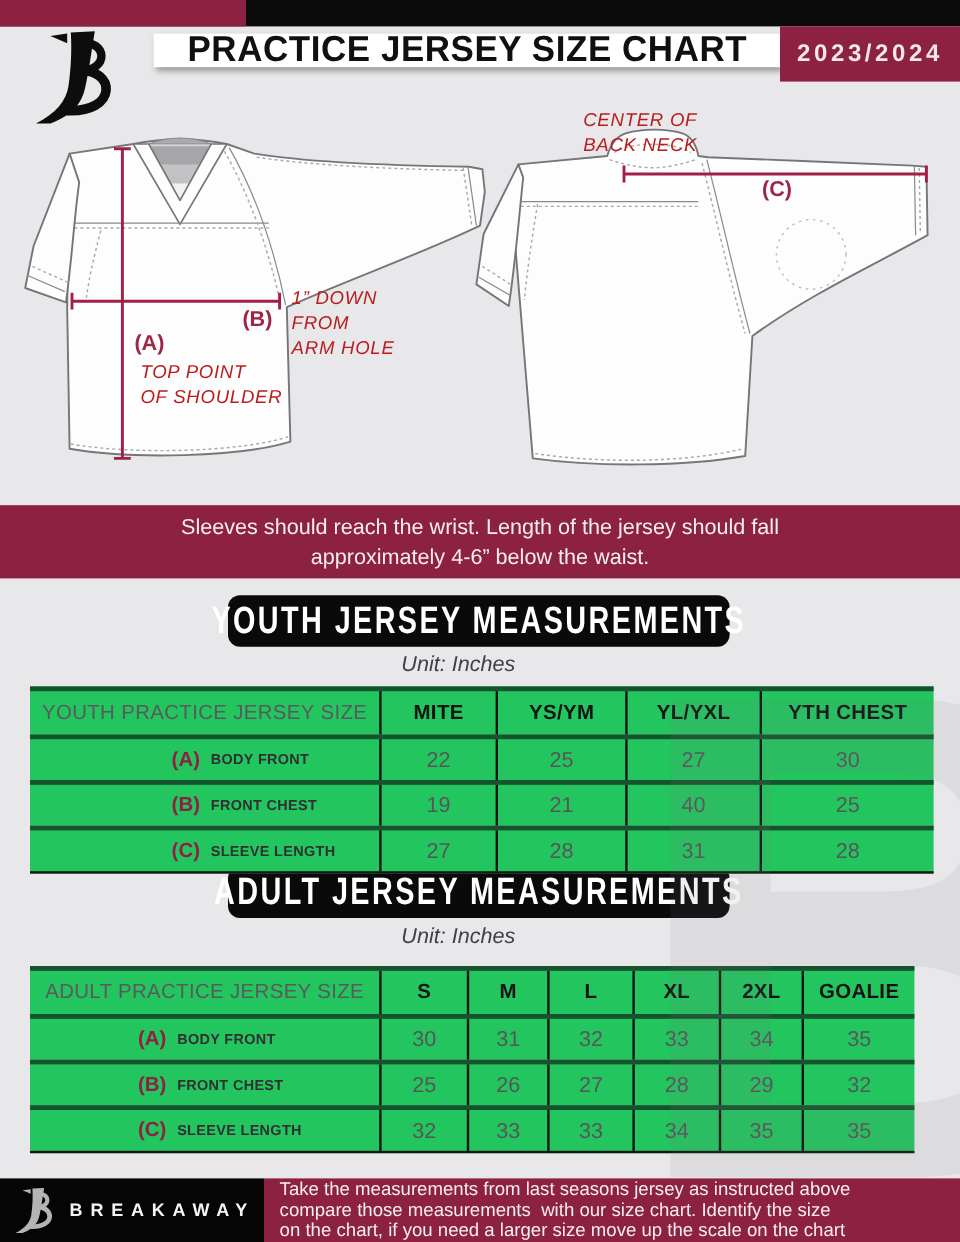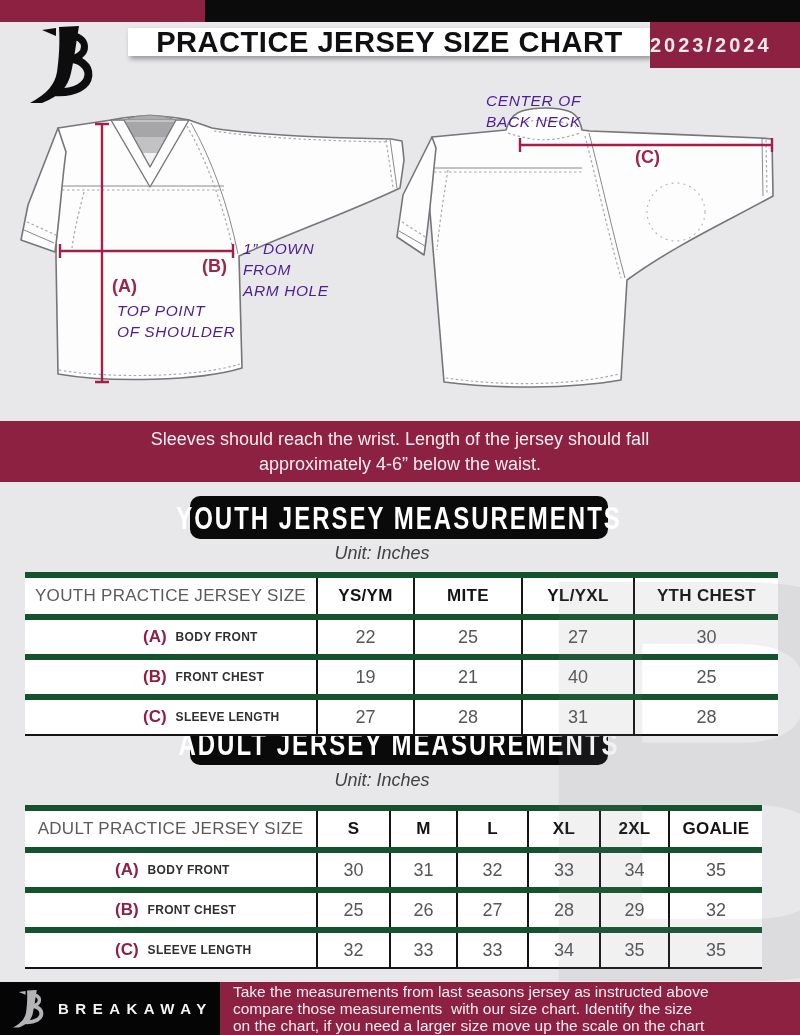--- a/index.html
+++ b/index.html
@@ -7,26 +7,26 @@
         font-family:"Liberation Sans", sans-serif;}
 
   
   .strip-black{position:absolute;top:0;left:0;width:800px;height:22px;background:#0b0b0c;}
   .strip-maroon{position:absolute;top:0;left:0;width:205px;height:22px;background:#8c2142;}
   .logo{position:absolute;left:26px;top:24px;width:70px;height:82px;}
   .titlebar{position:absolute;left:128px;top:28px;width:522px;height:28px;background:#ffffff;
             box-shadow:2px 3px 5px rgba(0,0,0,.35);display:flex;align-items:center;justify-content:center;}
   .titlebar span{font-size:30px;font-weight:800;letter-spacing:.5px;color:#101012;transform:scaleX(.97);white-space:nowrap;}
   .seasonbox{position:absolute;left:650px;top:22px;width:150px;height:46px;background:#8c2142;
-             display:flex;align-items:center;justify-content:flex-start;}
+             display:flex;align-items:center;justify-content:center;}
   .seasonbox span{color:#f2e8eb;font-weight:bold;font-size:20px;letter-spacing:3px;}
 
   
   .diagram-svg{position:absolute;left:0;top:85px;z-index:1;}
-  .anno{position:absolute;color:#4c1d95;font-style:italic;font-size:15.5px;line-height:21px;
+  .anno{position:absolute;color:#b91c1c;font-style:italic;font-size:15.5px;line-height:21px;
         letter-spacing:.6px;font-weight:500;white-space:pre-line;z-index:2;}
   .anno-letter{position:absolute;color:#9d2647;font-weight:800;font-size:18px;z-index:2;}
 
   
   .banner{position:absolute;top:421px;left:0;width:800px;height:61px;background:#8c2142;
           display:flex;align-items:center;justify-content:center;}
   .banner span{color:#f6edf0;font-size:18px;line-height:24.5px;text-align:center;white-space:pre-line;}
 
   
   .pill{position:absolute;left:190px;width:418px;height:43px;background:#0a0a0b;border-radius:10px;
@@ -34,21 +34,21 @@
   .pill span{color:#ffffff;font-weight:bold;font-size:24px;letter-spacing:2px;transform:scaleY(1.32);white-space:nowrap;}
   #youth-pill{top:496px;} #adult-pill{top:722px;}
   .unit{position:absolute;left:0;width:764px;text-align:center;font-style:italic;font-size:18px;
         color:#414144;font-weight:500;}
   #youth-unit{top:543px;} #adult-unit{top:770px;}
 
   
   .size-table{position:absolute;z-index:2;}
   #youth-table{left:25px;top:572px;width:753px;--pad:118px;}
   #adult-table{left:25px;top:805px;width:737px;--pad:90px;}
-  .t-row{display:grid;background:#ffffff;border-top:6px solid #14532d;height:34px;}
+  .t-row{display:grid;background:#22c55e;border-top:4px solid #14532d;height:34px;}
   .t-row.t-header{height:36px;}
   .size-table .t-row:last-child{border-bottom:2px solid #141416;}
   .t-cell{display:flex;align-items:center;justify-content:center;border-left:2px solid #141416;
           font-size:18px;color:#565659;overflow:hidden;}
   .t-cell:first-child{border-left:none;}
   .t-first{justify-content:flex-start;padding-left:var(--pad);}
   .t-header .t-first{justify-content:center;padding-left:0;}
   .t-title{color:#5a5a5d;font-size:17px;letter-spacing:.3px;}
   .t-size{font-weight:bold;color:#131315;font-size:17px;letter-spacing:.3px;}
   .t-letter{color:#8e2143;font-weight:800;font-size:17px;margin-right:9px;}
@@ -170,22 +170,22 @@
 approximately 4-6” below the waist.</span>
   </div>
 
   <div class="pill" id="youth-pill">
     <span>YOUTH JERSEY MEASUREMENTS</span>
   </div>
   <div class="unit" id="youth-unit">Unit: Inches</div>
   <div class="size-table" id="youth-table">
       <div class="t-row t-header" style="grid-template-columns: 291px 97px 108px 112px 145px;">
         <div class="t-cell t-first t-title">YOUTH PRACTICE JERSEY SIZE</div>
+        <div class="t-cell t-size">MITE</div>
         <div class="t-cell t-size">YS/YM</div>
-        <div class="t-cell t-size">MITE</div>
         <div class="t-cell t-size">YL/YXL</div>
         <div class="t-cell t-size">YTH CHEST</div>
       </div>
       <div class="t-row" style="grid-template-columns: 291px 97px 108px 112px 145px;">
         <div class="t-cell t-first">
           <span class="t-letter">(A)</span>
           <span class="t-label">BODY FRONT</span>
         </div>
         <div class="t-cell t-value">22</div>
         <div class="t-cell t-value">25</div>

